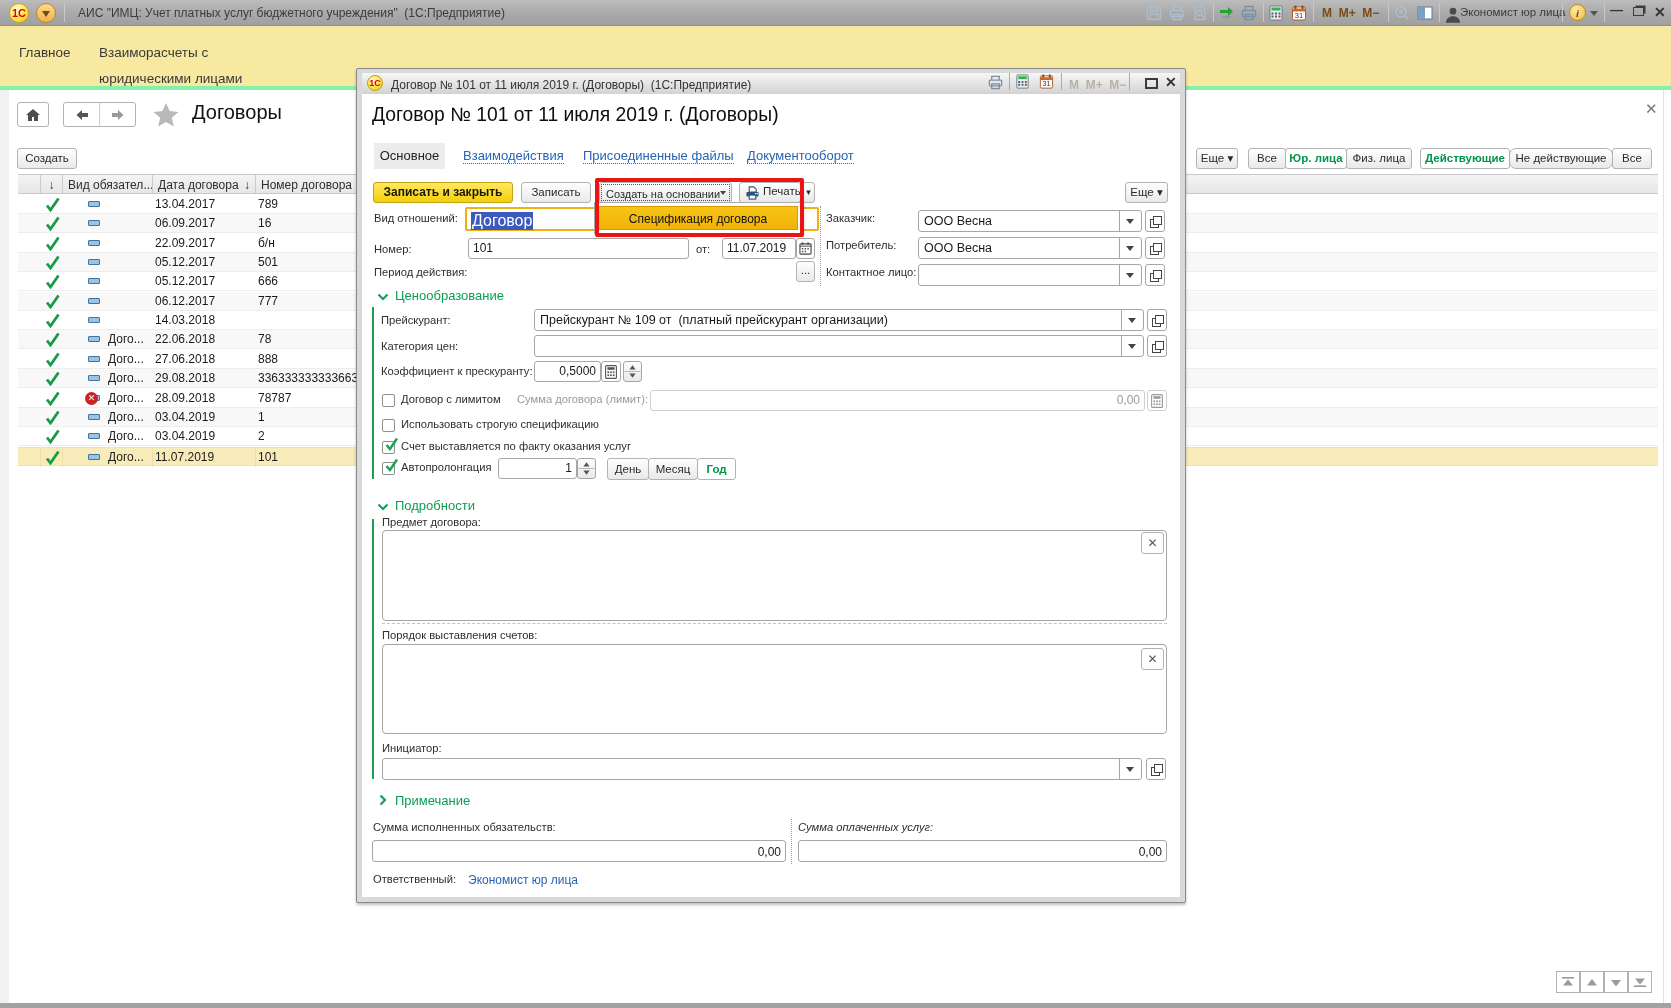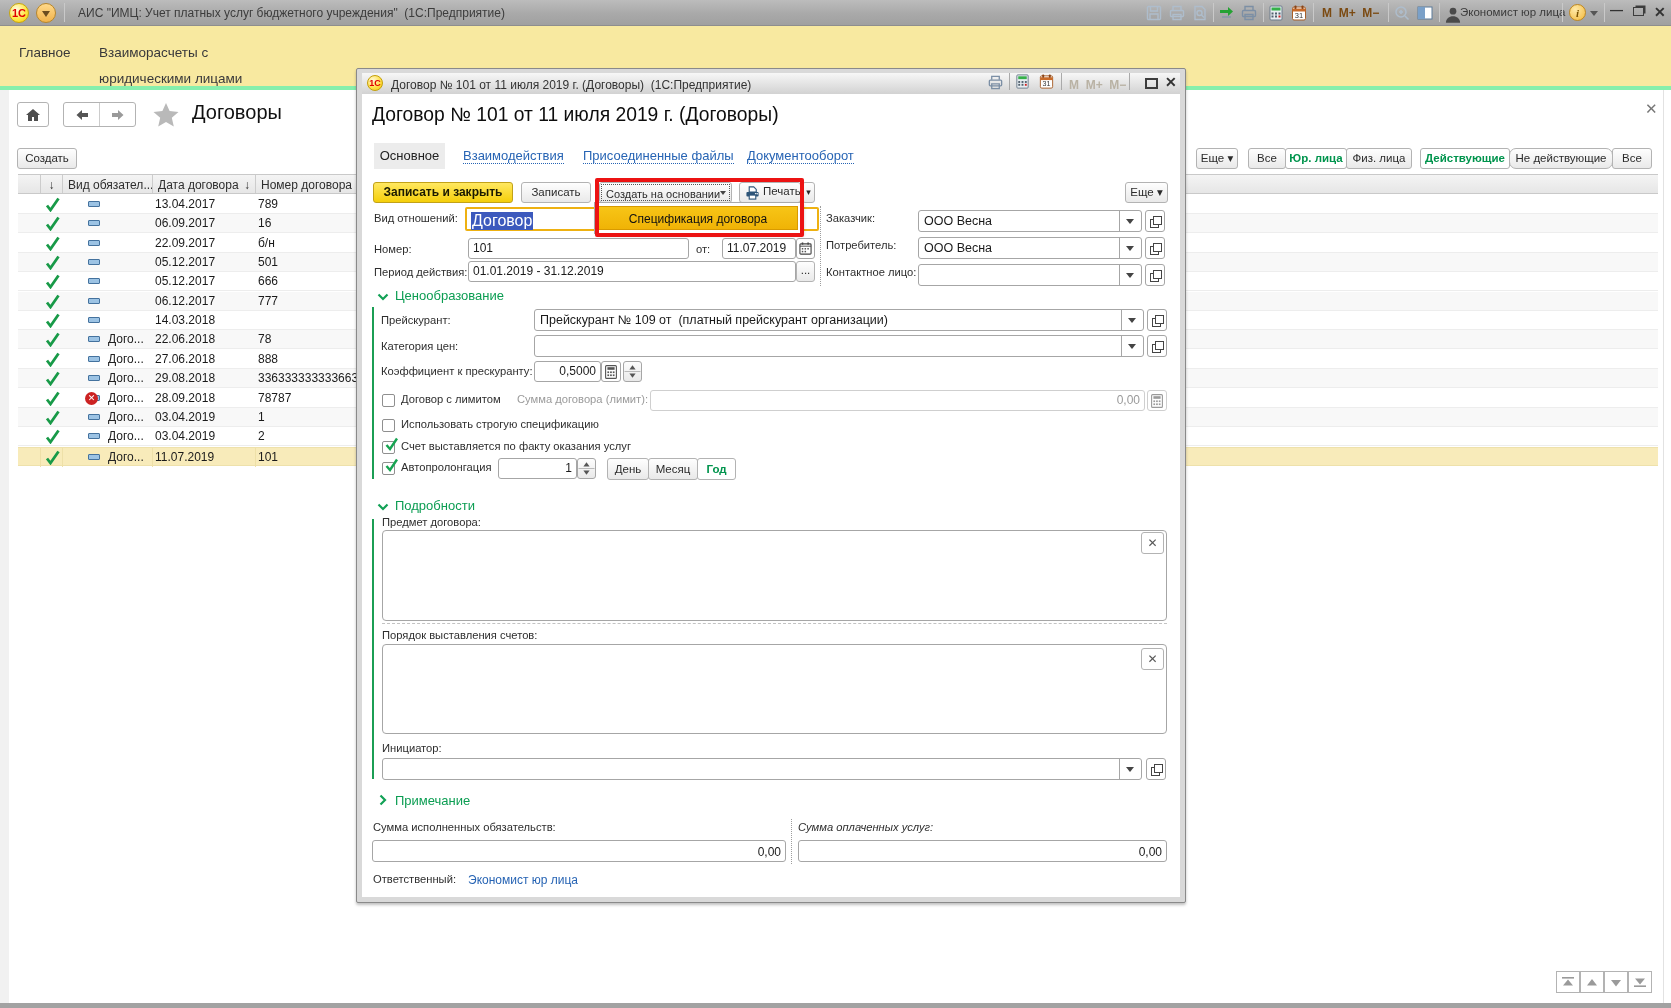--- a/index.html
+++ b/index.html
@@ -465,23 +465,20 @@
             <rect x="3" y="6.5" width="1.6" height="1.6"></rect>
             <rect x="6" y="6.5" width="1.6" height="1.6"></rect>
             <rect x="9" y="6.5" width="1.6" height="1.6"></rect>
             <rect x="3" y="9.5" width="1.6" height="1.6"></rect>
             <rect x="6" y="9.5" width="1.6" height="1.6"></rect>
           </g>
         </svg>
       </div>
 
     <div class="lbl" style="left:17px; top:197px;">Период действия:</div>
-    <div class="fld" style="left:111px; top:192px; width:328px; height:21px;">
-        <span class="in">01.01.2019 - 31.12.2019</span>
-      </div>
     <div class="btn" style="left:439px; top:192px; width:19px; height:21px; line-height:17px;">...</div>
 
     <div class="abs" style="left:463px; top:137px; width:1px; height:80px; border-left:1px dotted #9d9d9d;"></div>
 
     <div class="lbl" style="left:469px; top:143px;">Заказчик:</div>
     <div class="lbl" style="left:469px; top:170px;">Потребитель:</div>
     <div class="lbl" style="left:469px; top:197px;">Контактное лицо:</div>
     <div class="combo" style="left:561px; top:141px;">
         <span class="in">ООО Весна</span>
         <i class="ob"></i>

